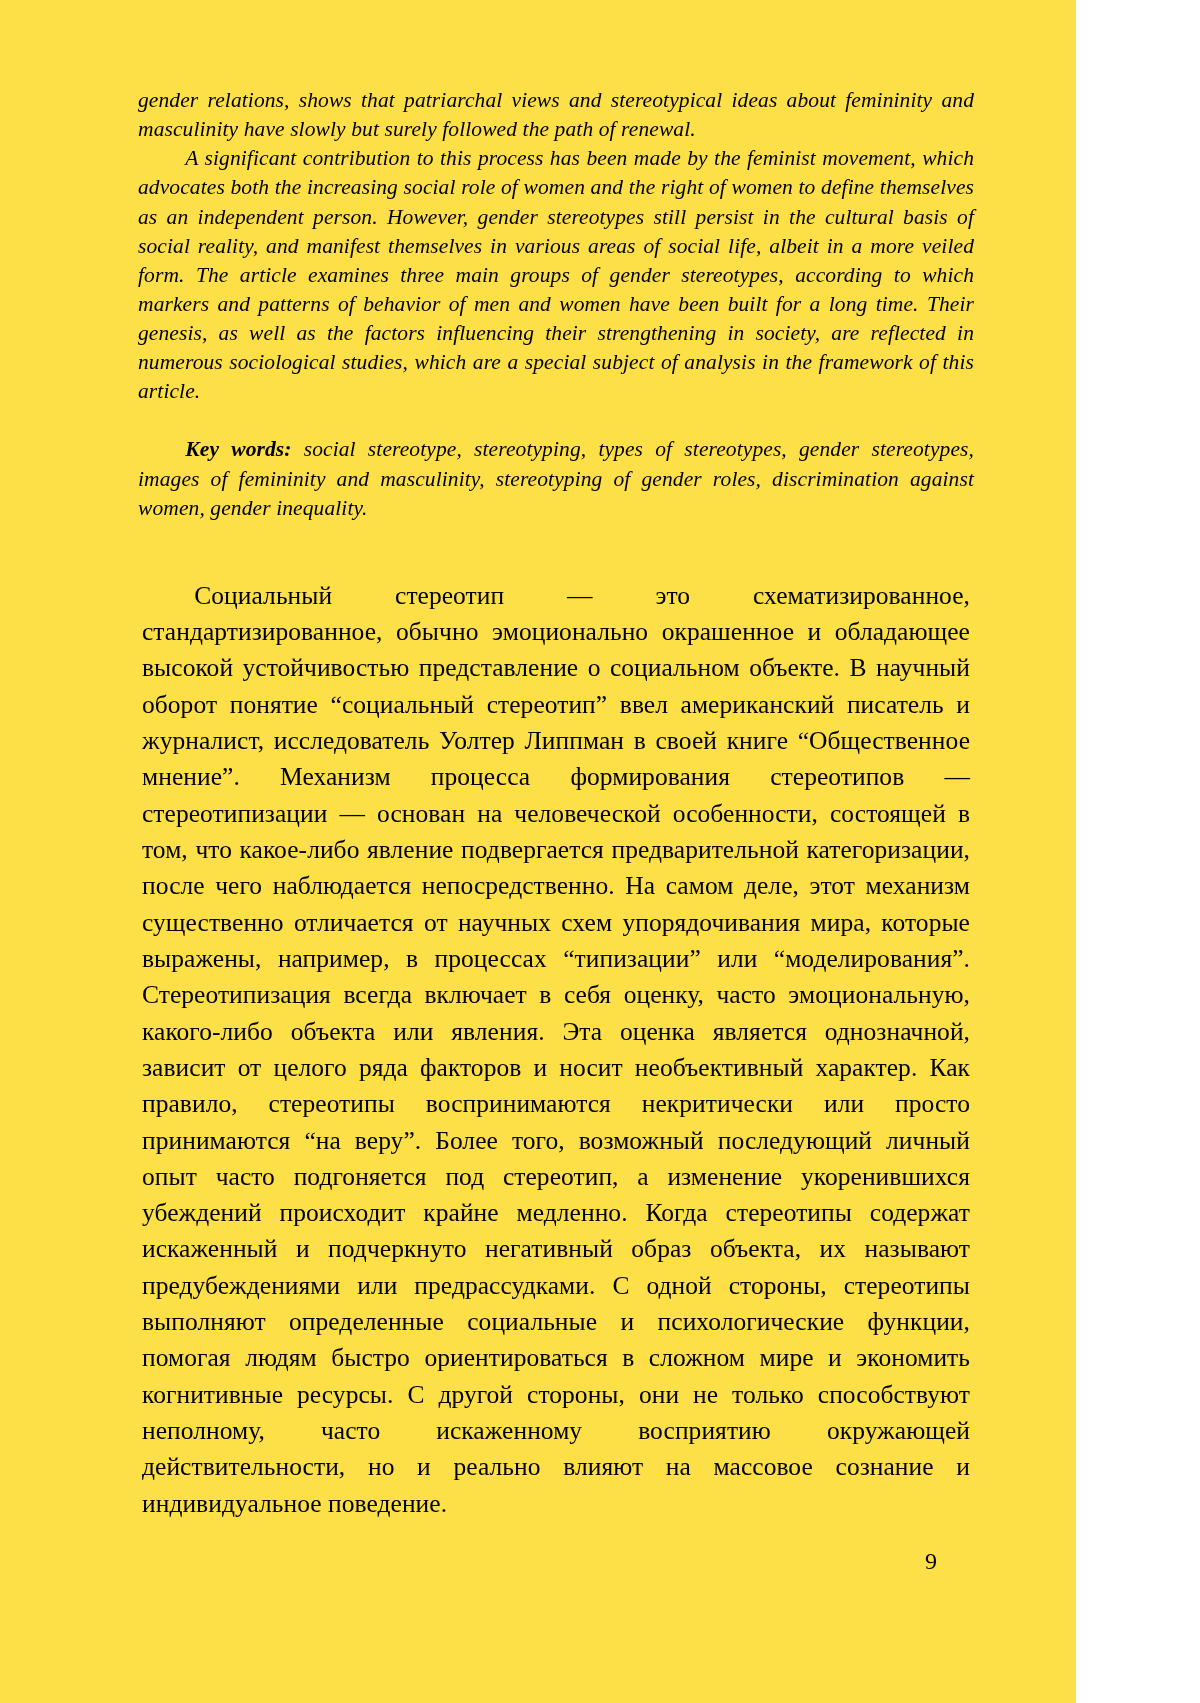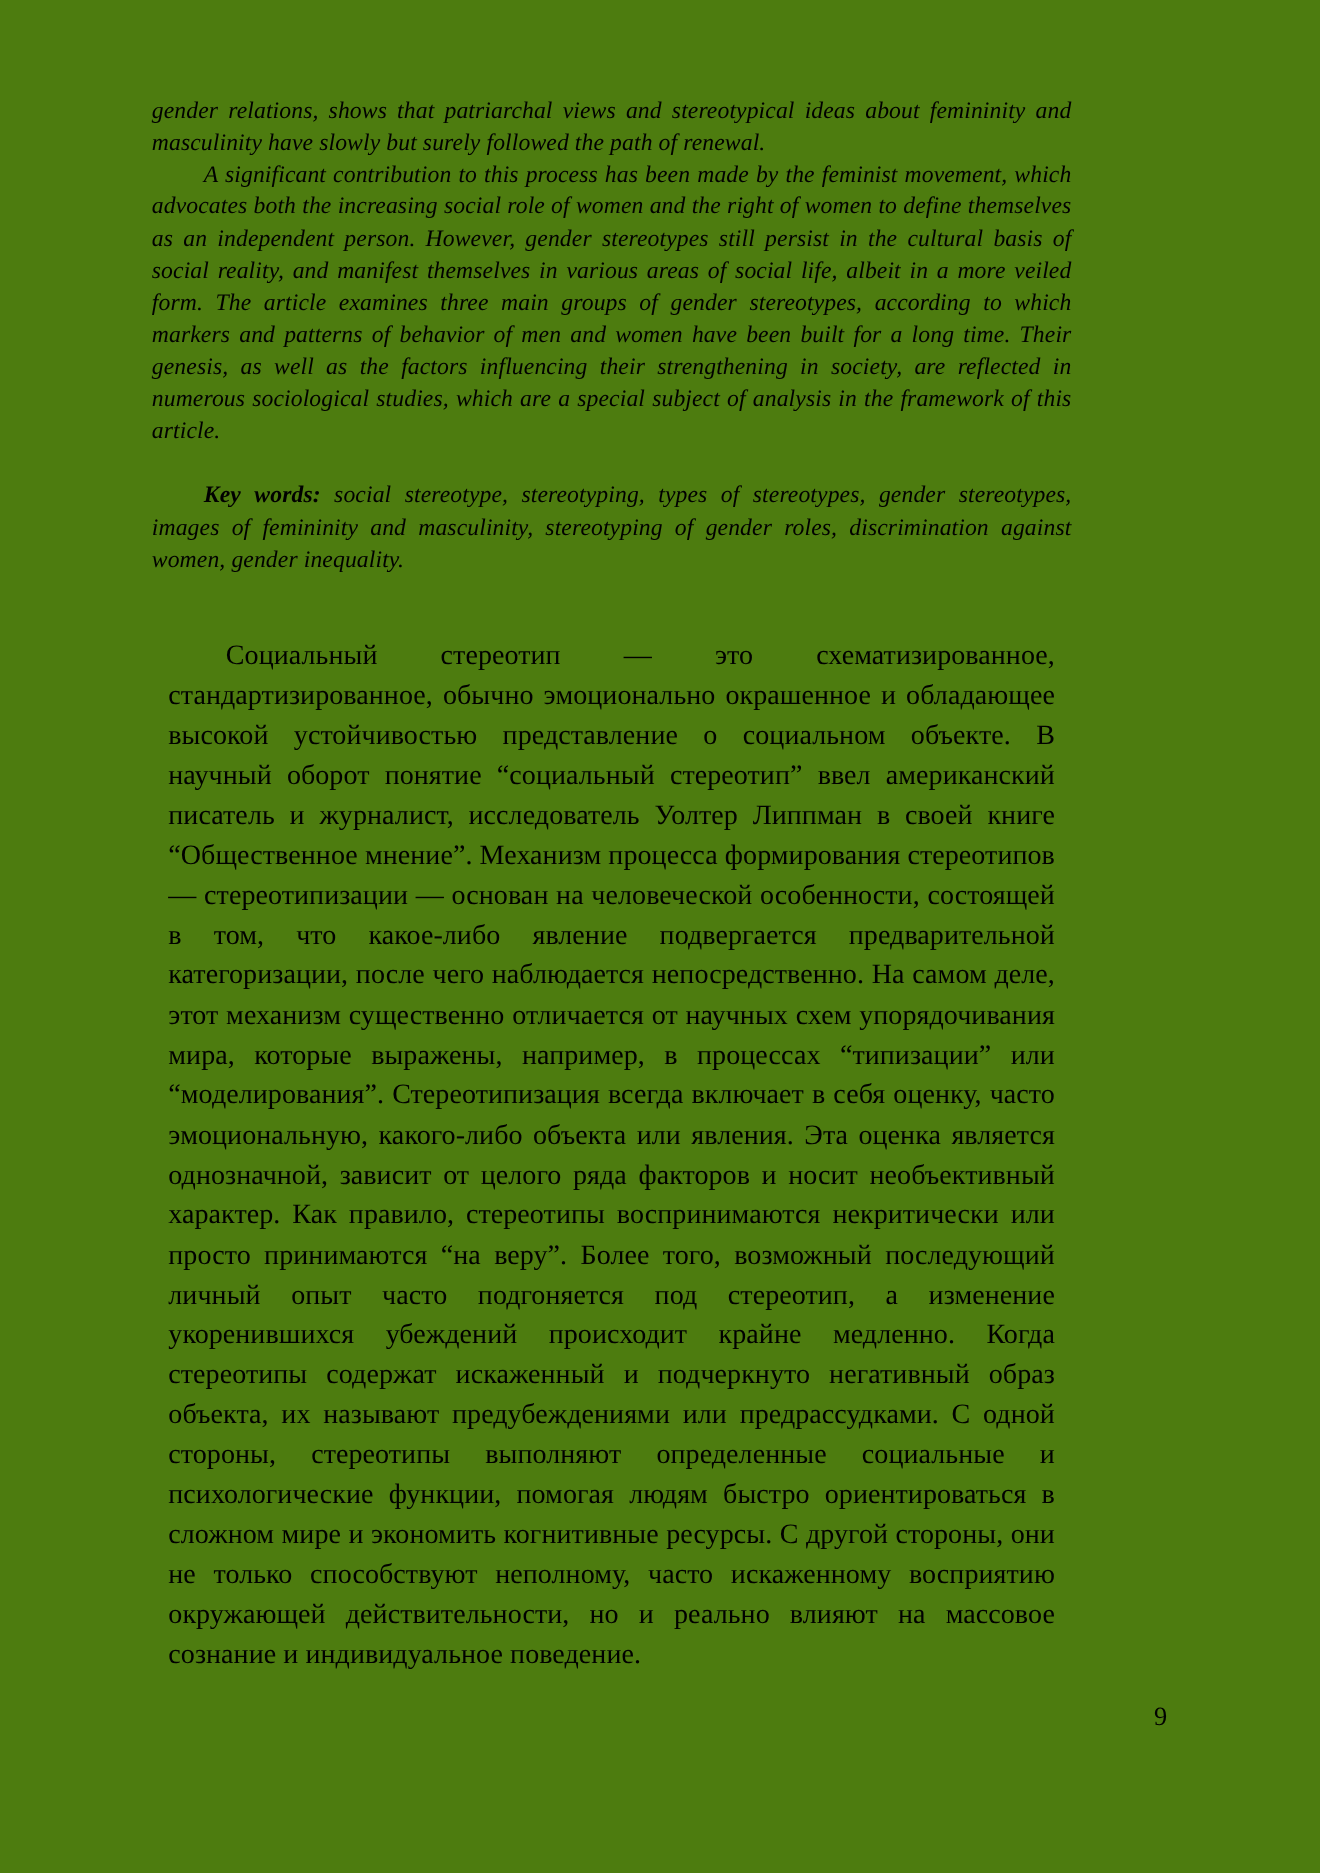--- a/index.html
+++ b/index.html
@@ -2,23 +2,23 @@
 <html><head>
 <meta charset="utf-8">
 <style>
   html, body {
     margin: 0;
     padding: 0;
     background: #ffffff;
   }
   .page {
     position: relative;
-    width: 1200px;
+    width: 1076px;
     height: 1703px;
-    background: #4d7c0f;
+    background: #fde047;
     box-sizing: border-box;
     overflow: hidden;
     font-family: "Liberation Serif", serif;
     color: #000000;
   }
   .content {
     position: absolute;
     left: 138px;
     top: 86px;
     width: 836px;
@@ -47,21 +47,21 @@
   .body-text {
     margin-top: 2.15em;
     font-style: normal;
     font-size: 25.5px;
     line-height: 1.425;
     text-align: justify;
     text-justify: inter-word;
     letter-spacing: 0.05px;
   }
   .body-text p {
-    margin: 15px;
+    margin: 4px;
     text-indent: 2.05em;
   }
   .page-number {
     position: absolute;
     right: 139px;
     bottom: 128px;
     font-size: 24px;
     font-family: "Liberation Serif", serif;
     color: #000000;
   }

